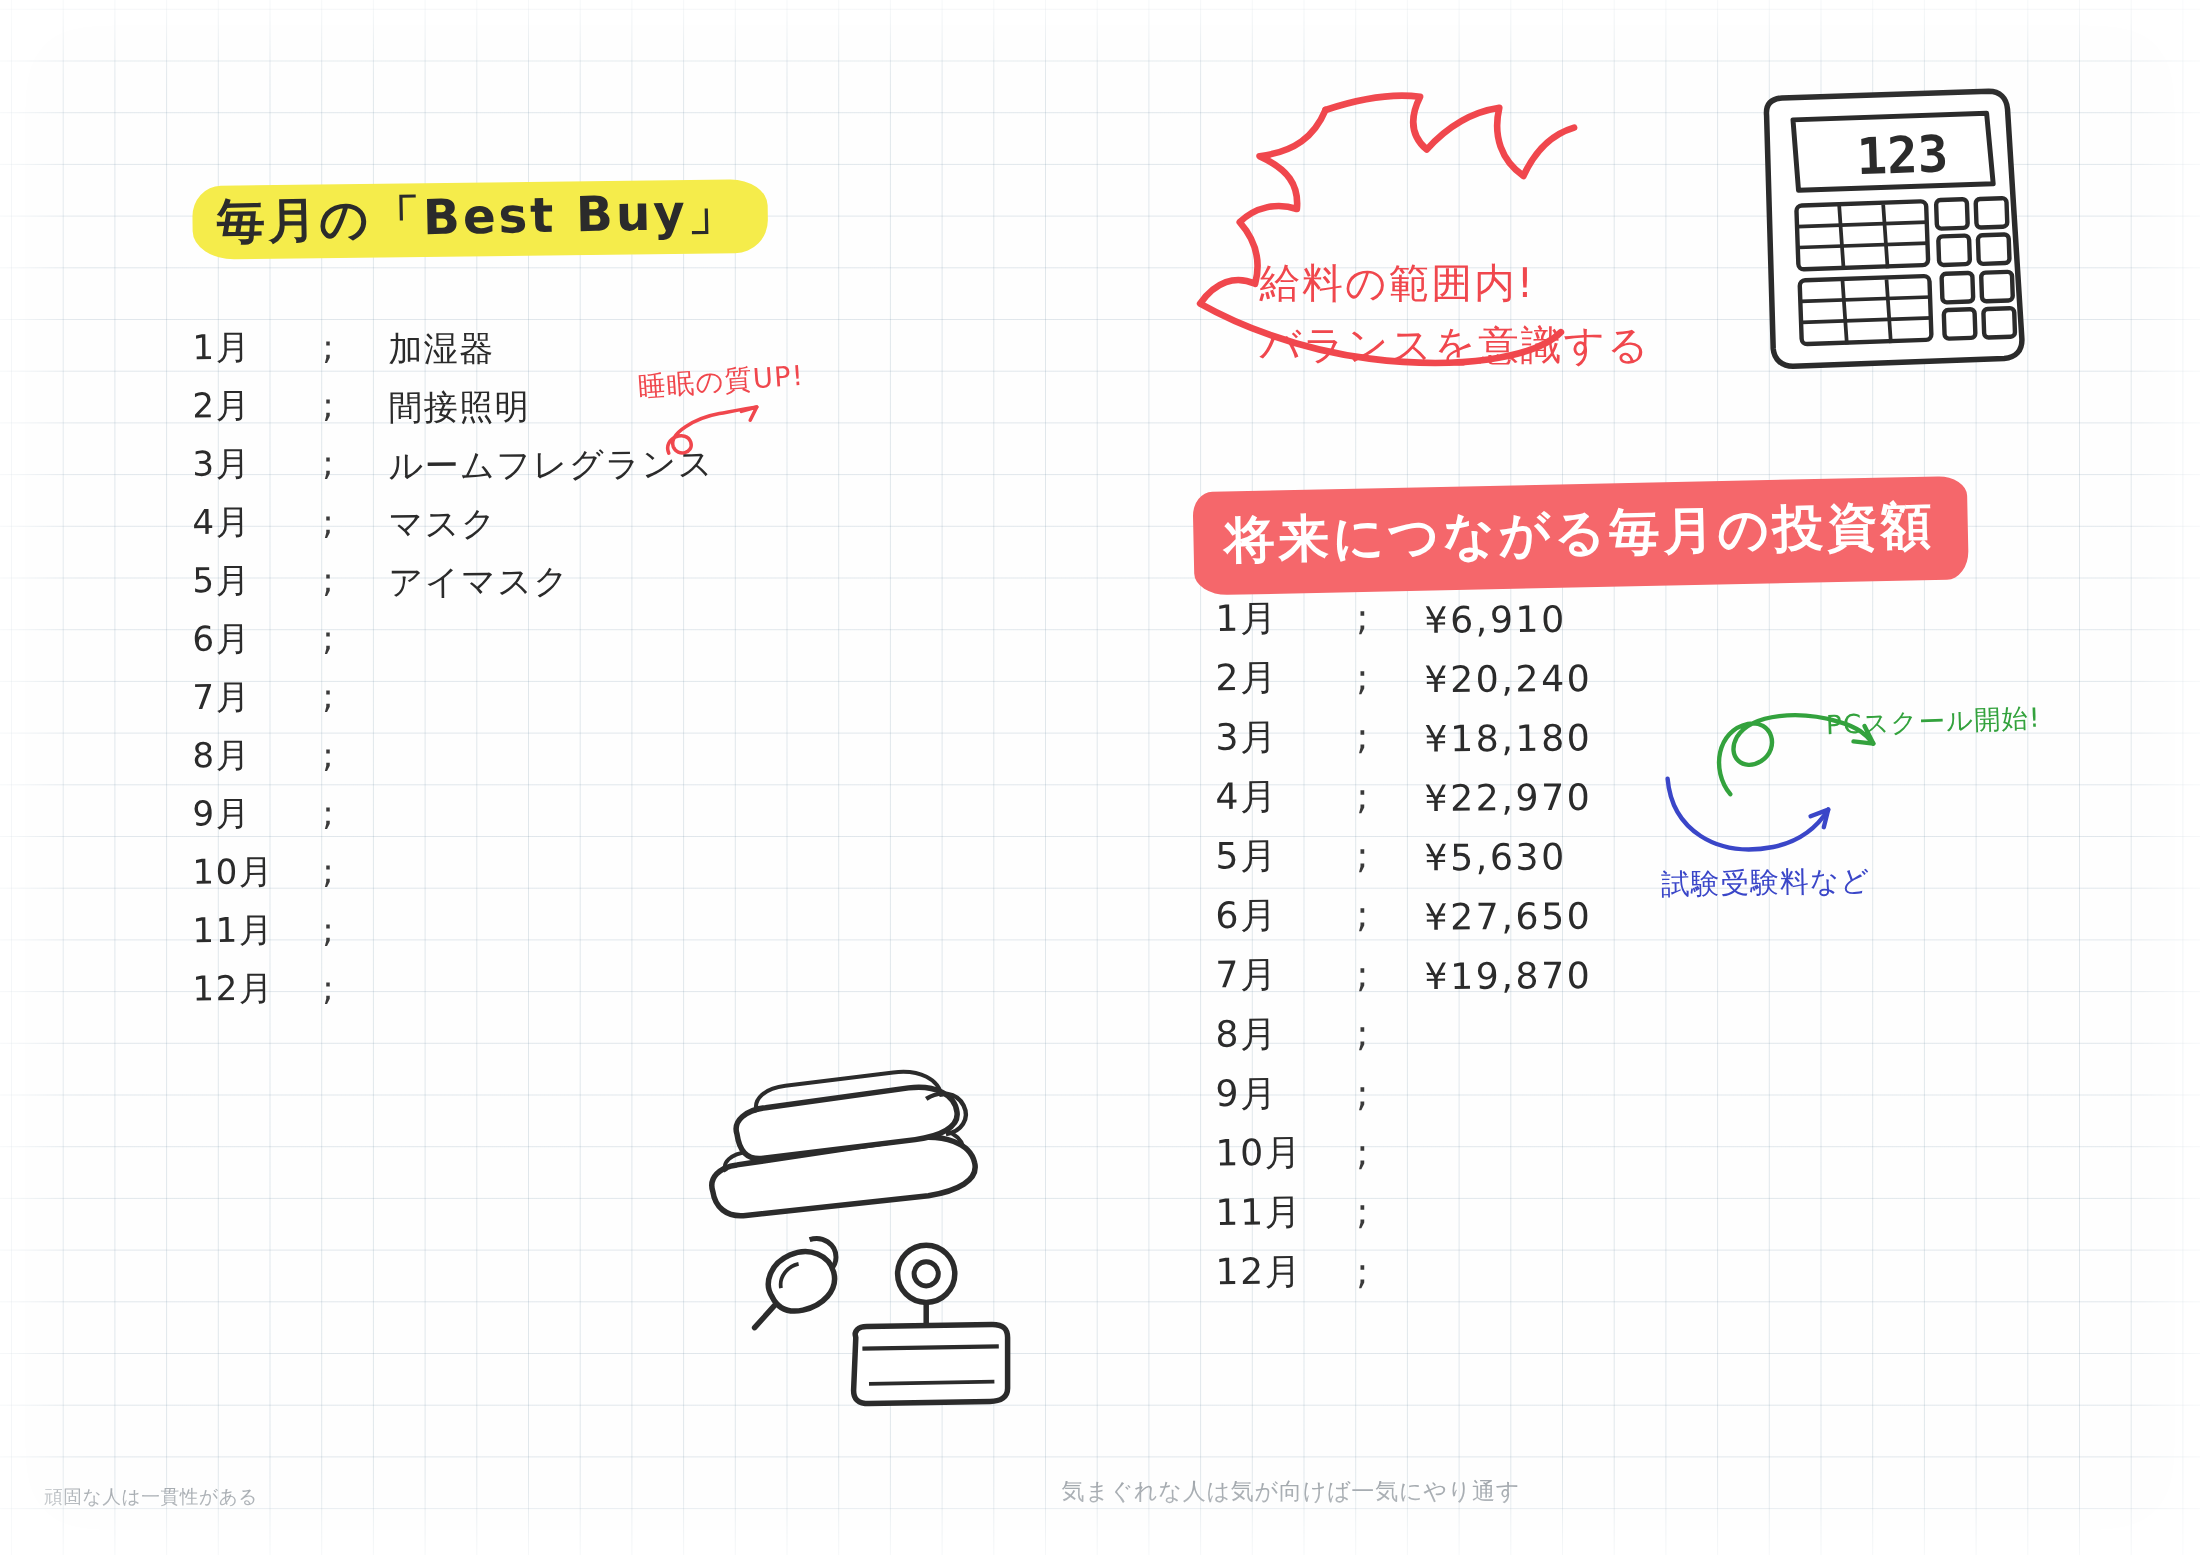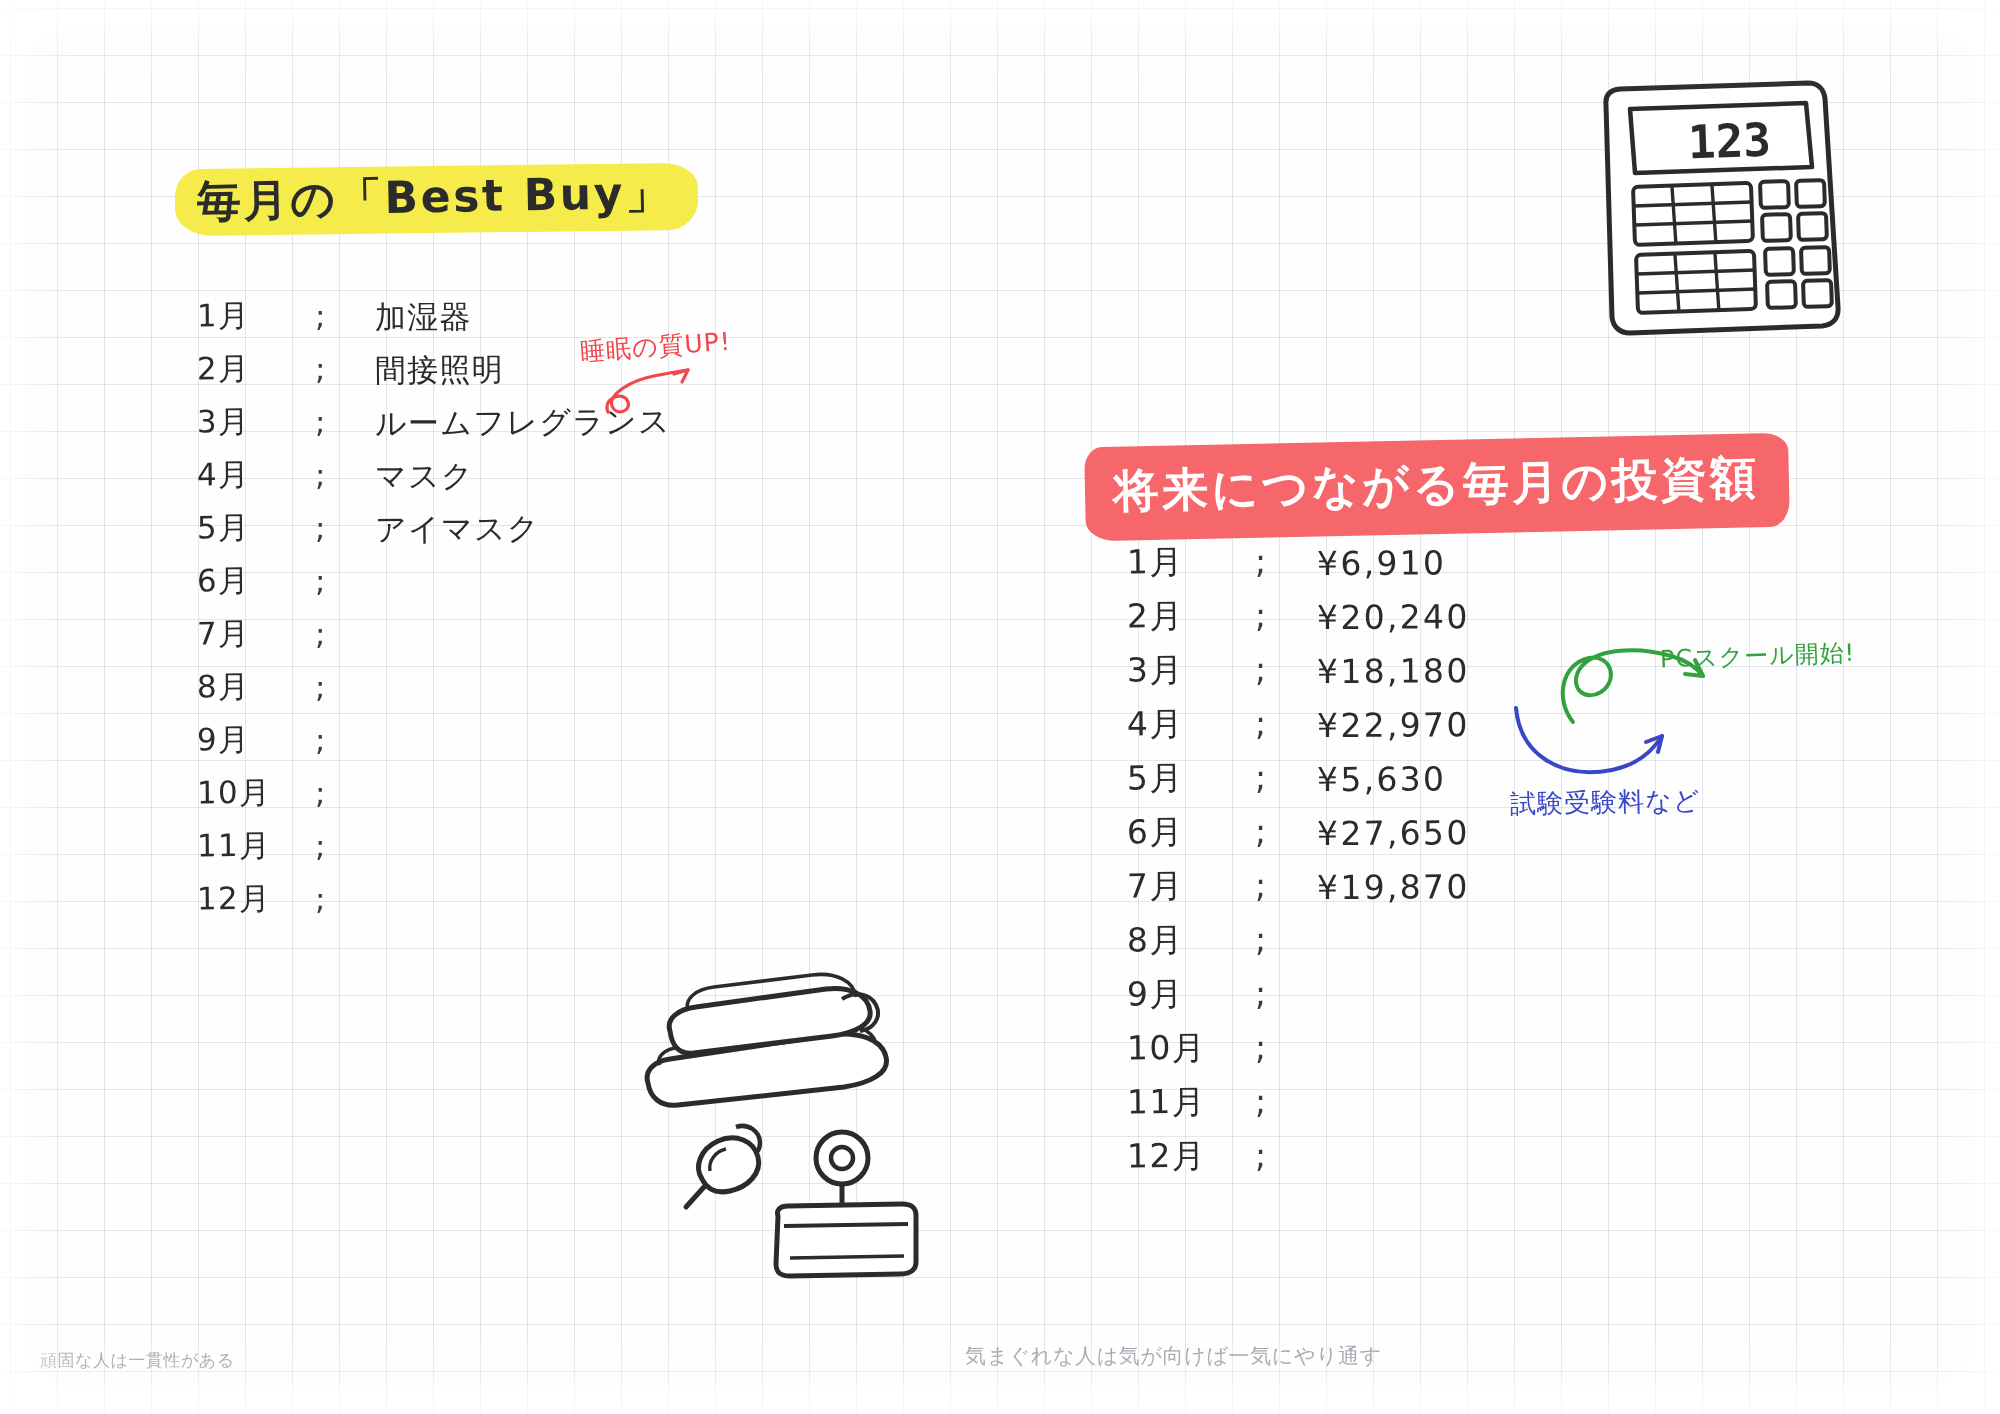--- a/index.html
+++ b/index.html
@@ -59,21 +59,20 @@
     top: 6px; bottom: 4px;
     background: #f5ec4b;
     border-radius: 26px 34px 30px 38px / 28px 24px 30px 26px;
     z-index: -1;
     transform: rotate(0.4deg);
   }
 
   .list {
     margin-top: 58px;
     position: relative;
-    margin-left: 22px;
   }
   .row {
     display: flex;
     align-items: baseline;
     height: 53px;
     font-size: 31px;
     color: #2f2f2f;
     letter-spacing: 0.05em;
   }
   .row .mon {
@@ -264,20 +263,36 @@
       </div>
     </div>
   </div>
 
   <div class="anno anno-sleep handwrite">睡眠の質UP!</div>
   <svg style="position:absolute; left:598px; top:360px;" width="120" height="70" viewBox="0 0 120 70">
     <path d="M10 52 C 4 38, 26 30, 30 42 C 33 52, 18 56, 14 46 C 10 34, 34 20, 56 16 C 72 13, 82 11, 90 10" fill="none" stroke="#f0474d" stroke-width="3.2" stroke-linecap="round"></path>
     <path d="M90 10 L 76 14 M90 10 L 84 22" fill="none" stroke="#f0474d" stroke-width="3.2" stroke-linecap="round"></path>
   </svg>
 
+  <div class="bubble-wrap">
+    <svg width="560" height="290" viewBox="0 0 560 290">
+      <path d="M130 20 C 120 44, 102 58, 70 62 C 96 74, 106 88, 104 110
+               C 86 104, 66 108, 52 122 C 66 138, 72 156, 66 178
+               C 48 170, 30 176, 16 196
+               C 48 214, 104 238, 170 246
+               C 250 256, 320 246, 344 222" fill="none" stroke="#f0474d" stroke-width="6" stroke-linecap="round" stroke-linejoin="round"></path>
+      <path d="M130 20 C 154 12, 186 4, 216 8 C 206 28, 208 44, 222 56
+               C 240 36, 262 22, 288 18 C 282 44, 290 66, 310 80
+               C 320 58, 336 42, 356 36" fill="none" stroke="#f0474d" stroke-width="6" stroke-linecap="round" stroke-linejoin="round"></path>
+    </svg>
+    <div class="bubble-text handwrite">
+      <div>給料の範囲内!</div>
+      <div>バランスを意識する</div>
+    </div>
+  </div>
 
   <div style="position:absolute; left:1600px; top:75px;">
     <svg width="245" height="265" viewBox="0 0 245 265">
       <path d="M20 14 L208 8 C 218 8, 224 14, 225 24 L238 232 C 239 244, 232 250, 222 251 L30 258 C 20 258, 13 252, 12 242 L6 30 C 5 20, 10 15, 20 14 Z" fill="#ffffff" stroke="#2b2b2b" stroke-width="5" stroke-linejoin="round"></path>
 
       <path d="M30 34 L206 28 L212 92 L35 98 Z" fill="#ffffff" stroke="#2b2b2b" stroke-width="4.5" stroke-linejoin="round"></path>
       <text x="130" y="82" font-family="DejaVu Sans Mono, monospace" font-size="46" font-weight="bold" fill="#2b2b2b" text-anchor="middle" transform="rotate(-2 130 82)">123</text>
 
       <g fill="none" stroke="#2b2b2b" stroke-width="4">
         <rect x="33" y="112" width="118" height="58" rx="5" transform="rotate(-2 33 112)"></rect>

